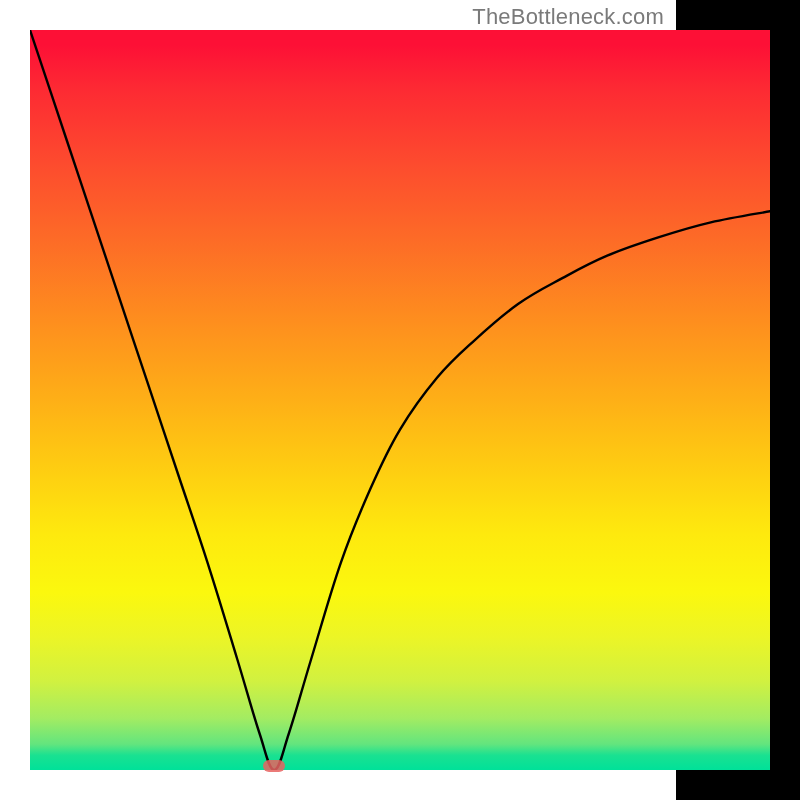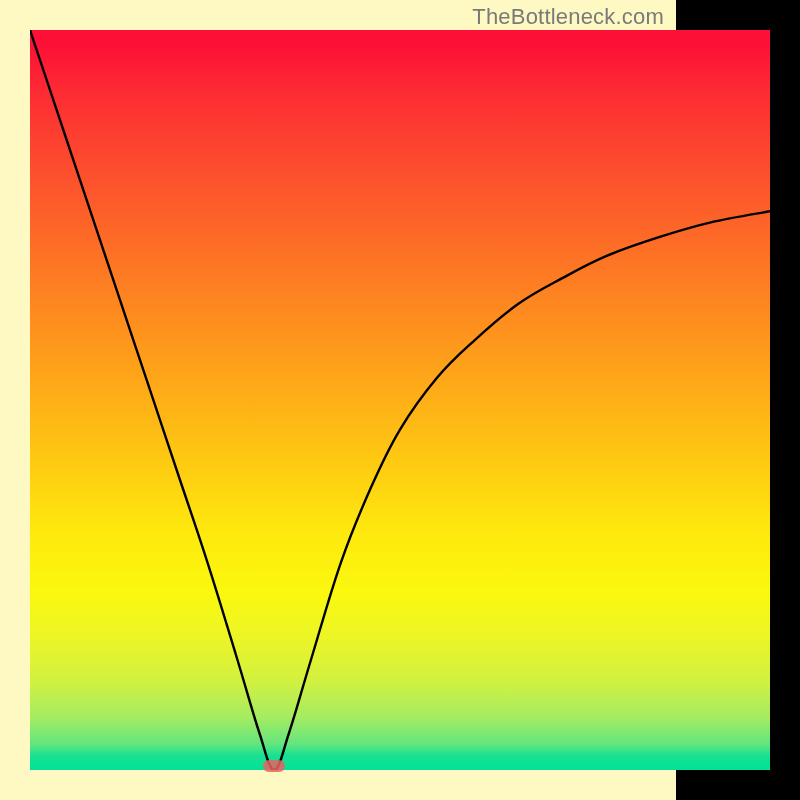--- a/index.html
+++ b/index.html
@@ -8,21 +8,21 @@
     width: 800px;
     height: 800px;
     overflow: hidden;
     background: #000;
     font-family: Arial, Helvetica, sans-serif;
   }
   .frame {
     position: relative;
     width: 676px;
     height: 800px;
-    background: #fef9c3;
+    background: #ffffff;
   }
   .watermark {
     position: absolute;
     top: 4px;
     right: 12px;
     font-size: 22px;
     color: #7a7a7a;
     font-weight: 400;
     letter-spacing: 0.2px;
     pointer-events: none;

